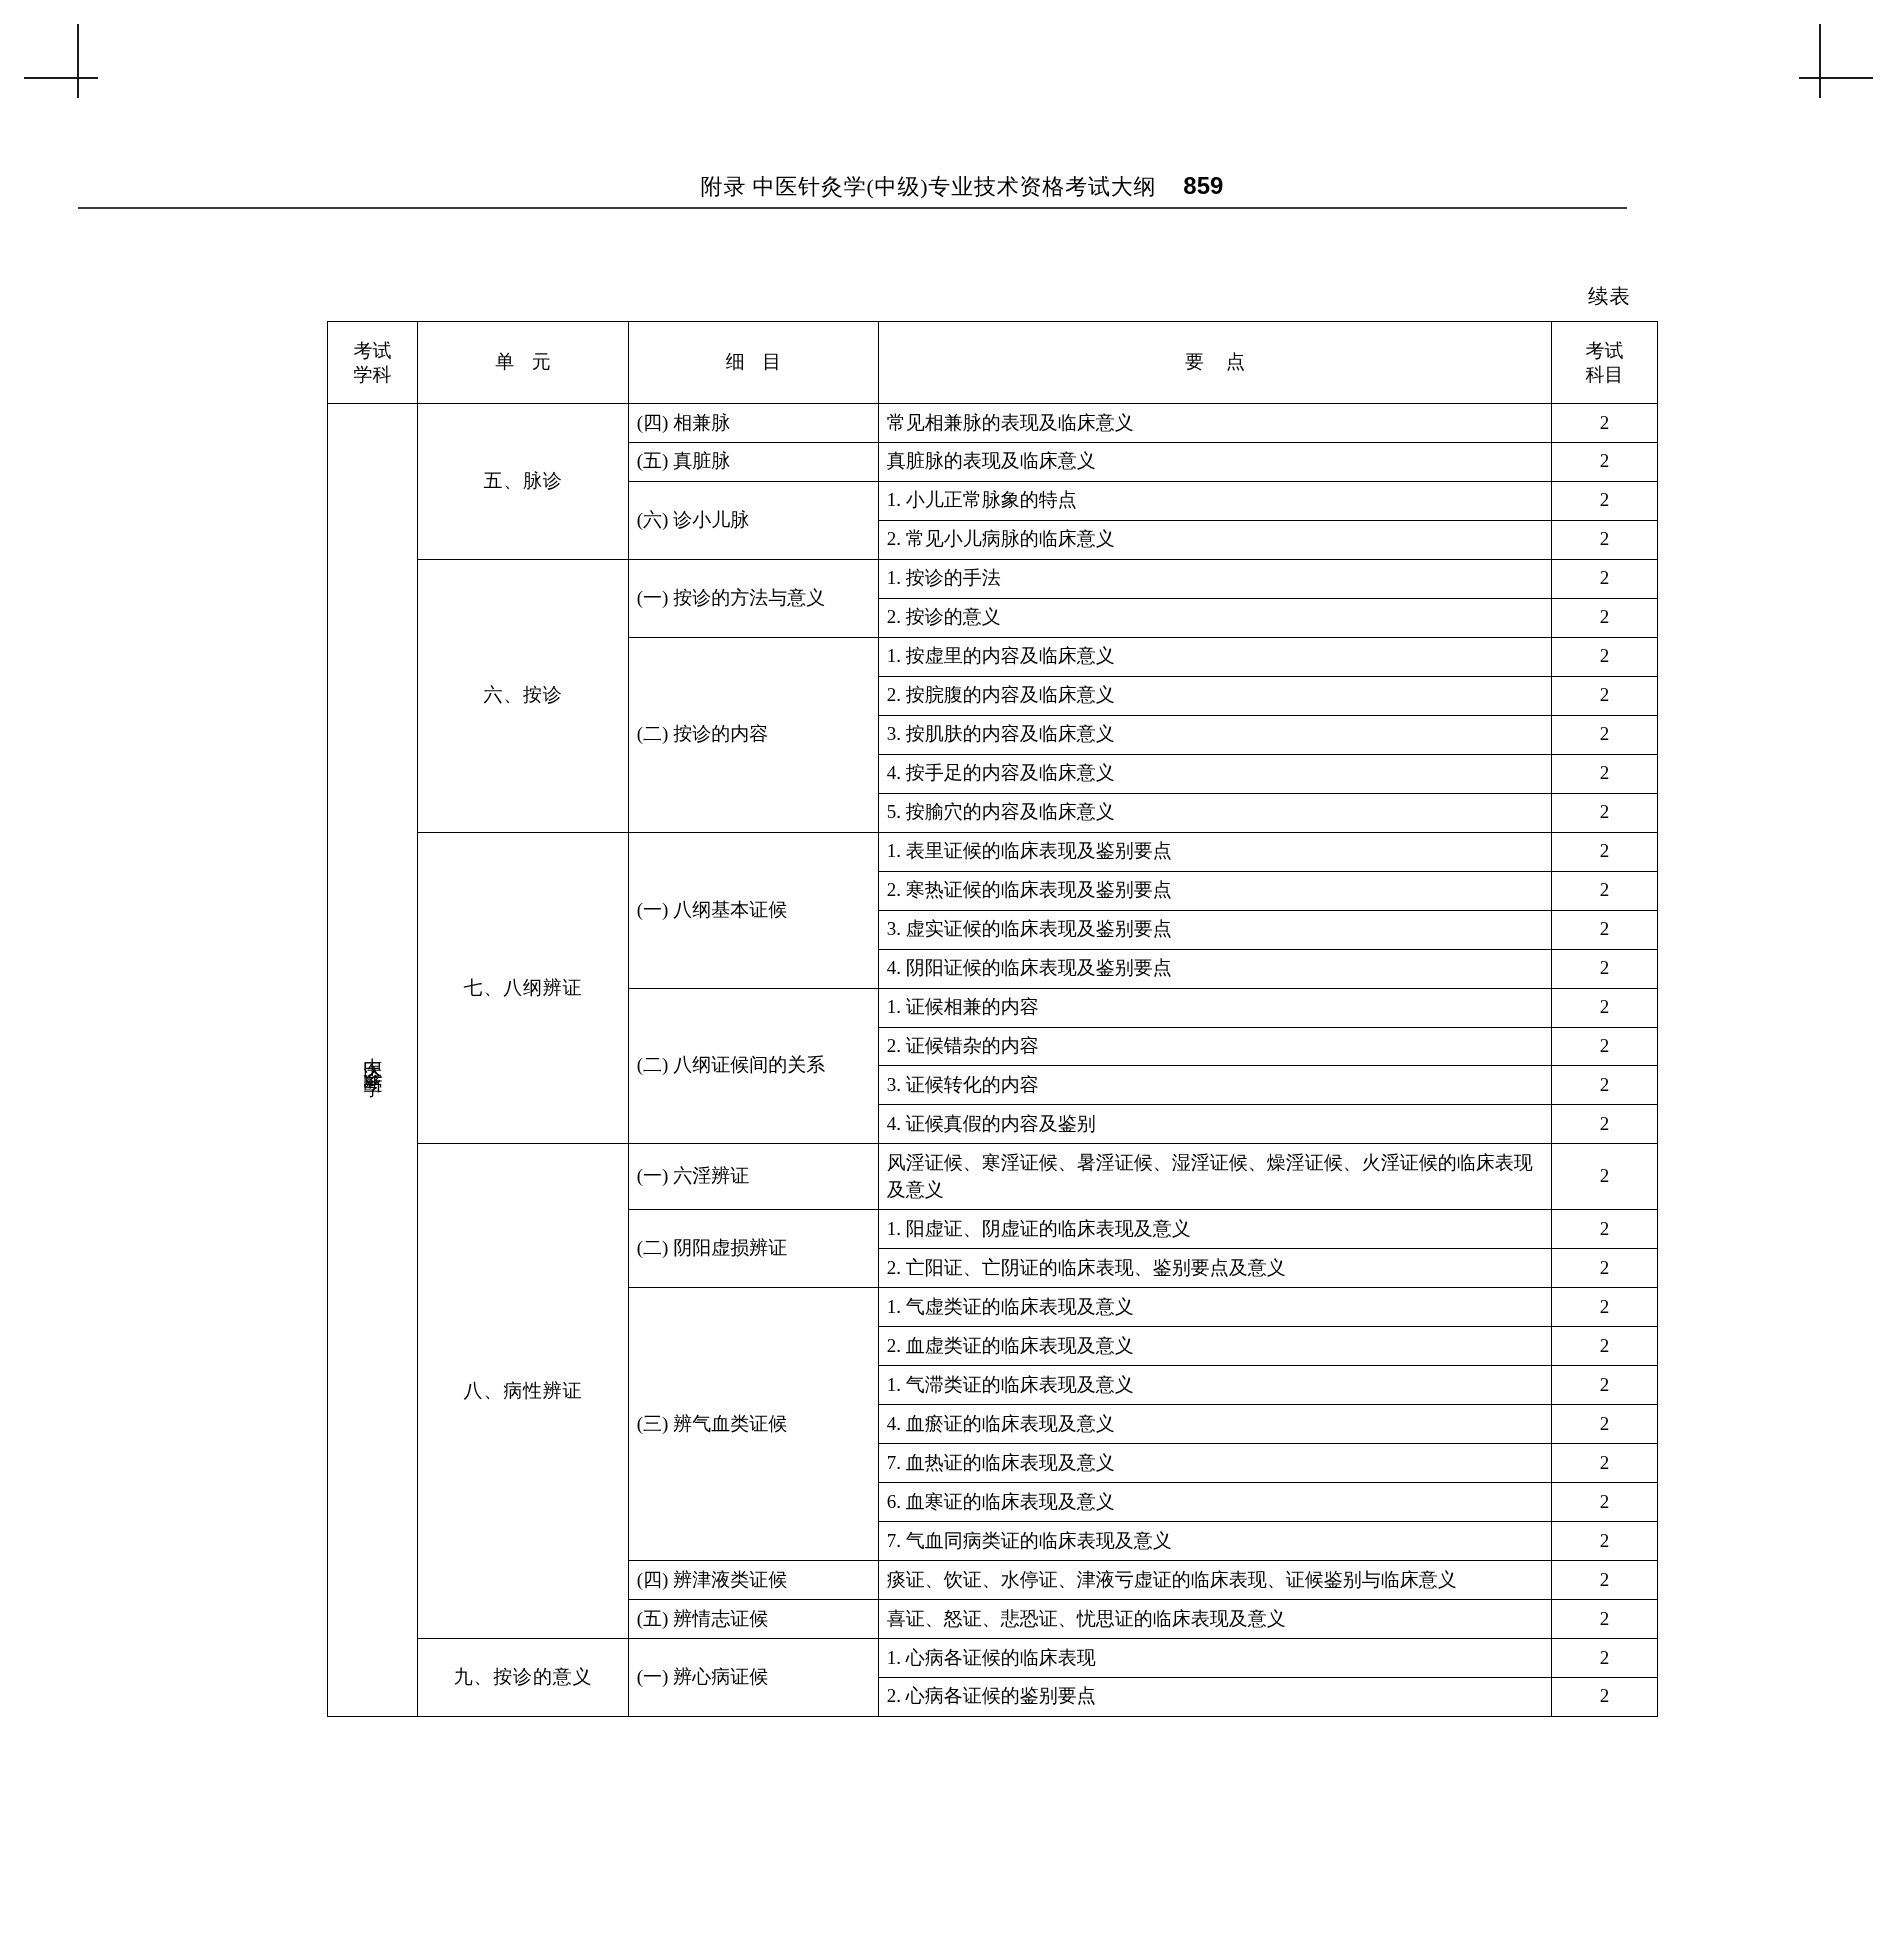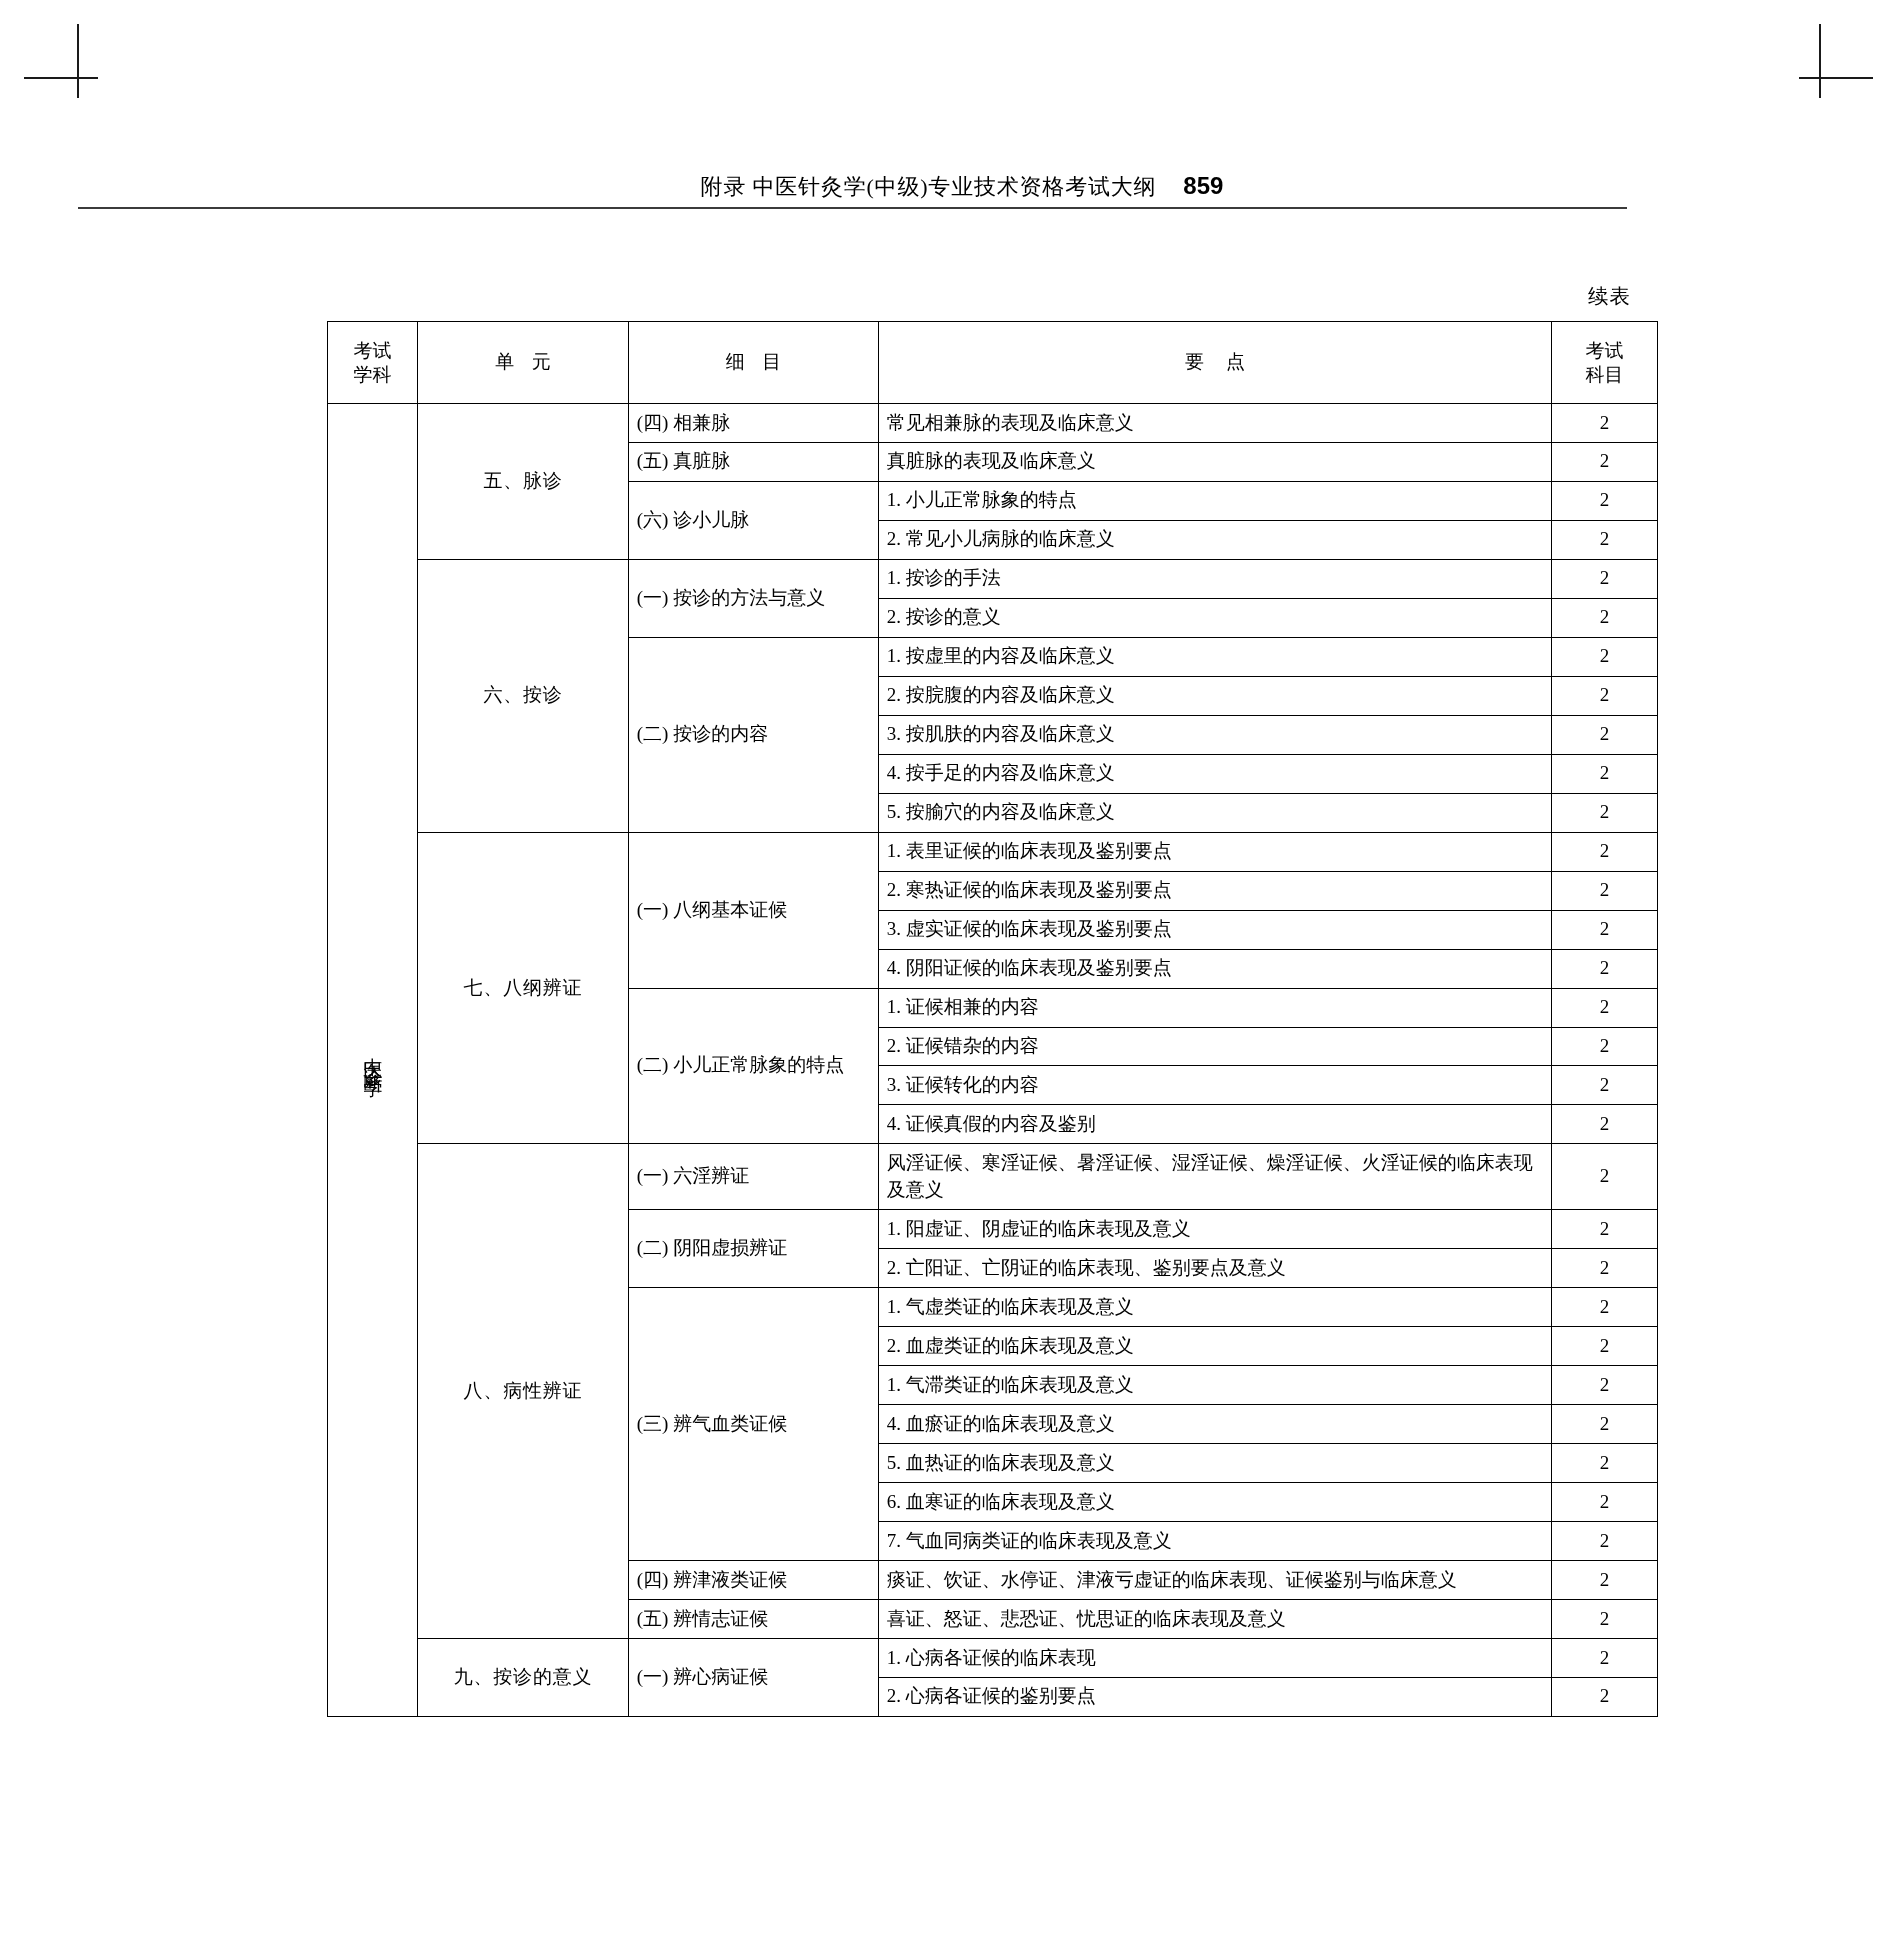--- a/index.html
+++ b/index.html
@@ -256,21 +256,21 @@
         </tr>
         <tr>
           <td class="points-cell">3. 虚实证候的临床表现及鉴别要点</td>
           <td class="exam-cell">2</td>
         </tr>
         <tr>
           <td class="points-cell">4. 阴阳证候的临床表现及鉴别要点</td>
           <td class="exam-cell">2</td>
         </tr>
         <tr>
-          <td class="detail-cell" rowspan="4">(二) 小儿正常脉象的特点</td>
+          <td class="detail-cell" rowspan="4">(二) 八纲证候间的关系</td>
           <td class="points-cell">1. 证候相兼的内容</td>
           <td class="exam-cell">2</td>
         </tr>
         <tr>
           <td class="points-cell">2. 证候错杂的内容</td>
           <td class="exam-cell">2</td>
         </tr>
         <tr>
           <td class="points-cell">3. 证候转化的内容</td>
           <td class="exam-cell">2</td>
@@ -305,21 +305,21 @@
         </tr>
         <tr>
           <td class="points-cell">1. 气滞类证的临床表现及意义</td>
           <td class="exam-cell">2</td>
         </tr>
         <tr>
           <td class="points-cell">4. 血瘀证的临床表现及意义</td>
           <td class="exam-cell">2</td>
         </tr>
         <tr>
-          <td class="points-cell">5. 血热证的临床表现及意义</td>
+          <td class="points-cell">7. 血热证的临床表现及意义</td>
           <td class="exam-cell">2</td>
         </tr>
         <tr>
           <td class="points-cell">6. 血寒证的临床表现及意义</td>
           <td class="exam-cell">2</td>
         </tr>
         <tr>
           <td class="points-cell">7. 气血同病类证的临床表现及意义</td>
           <td class="exam-cell">2</td>
         </tr>

